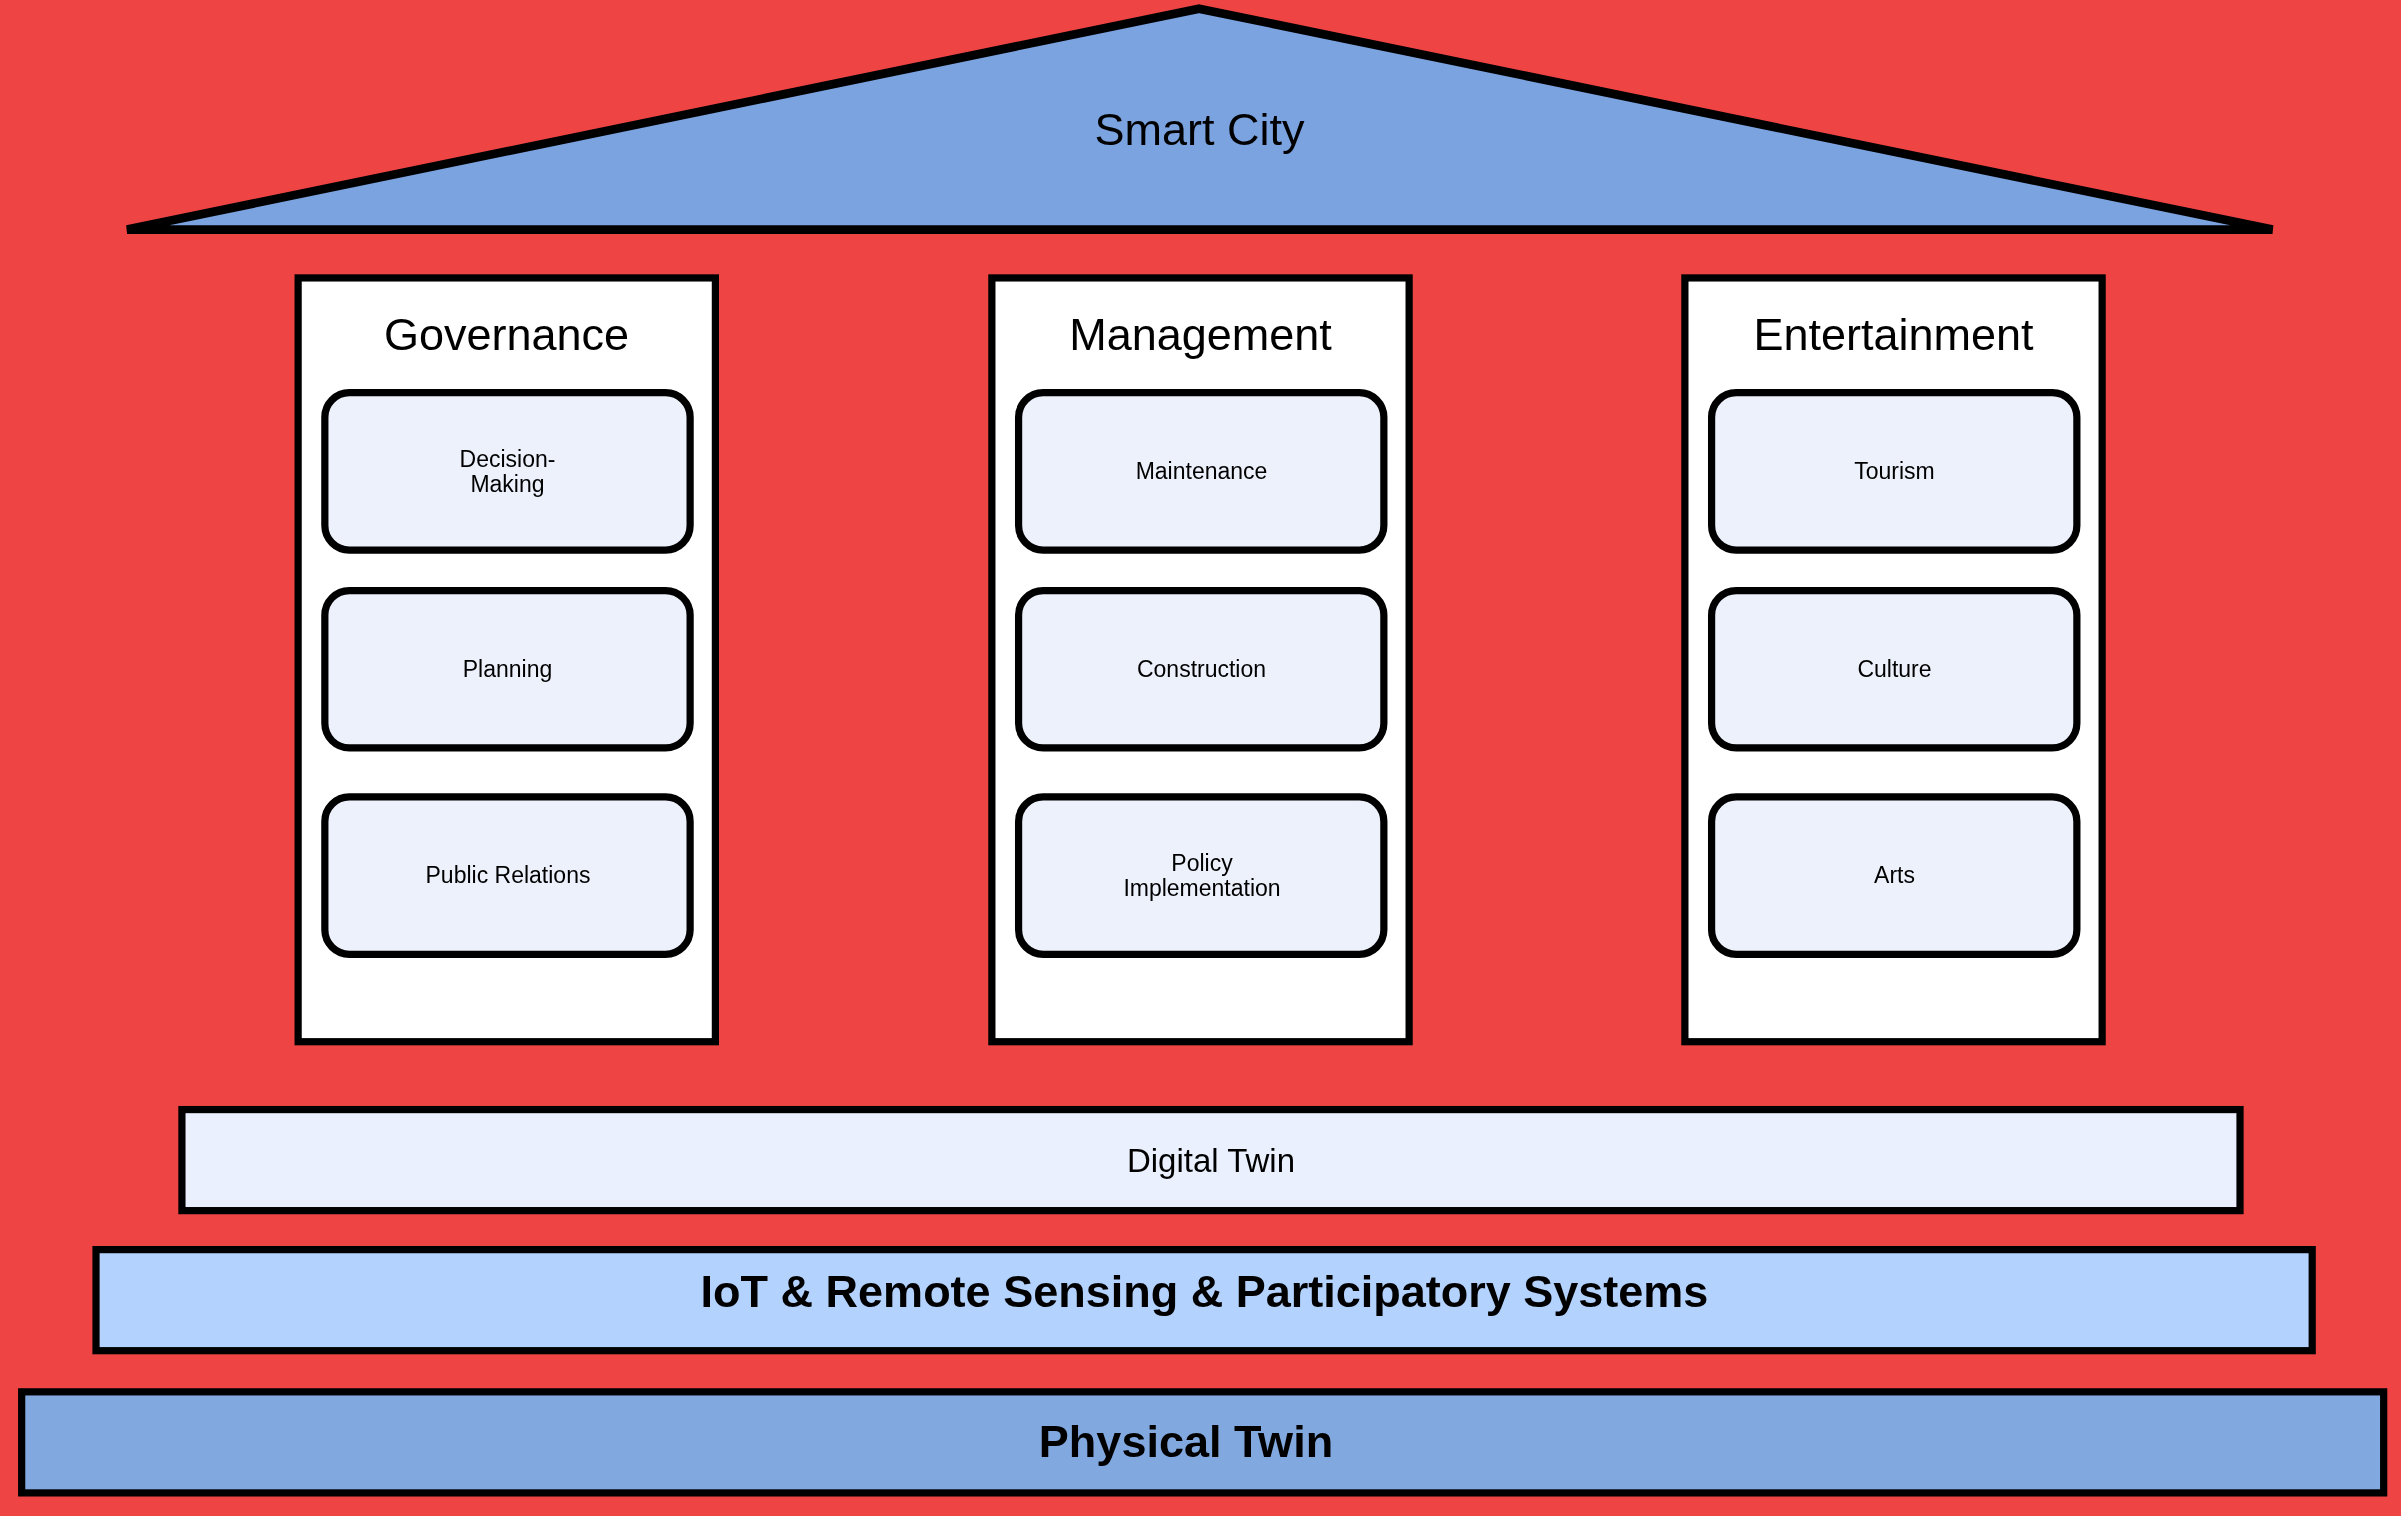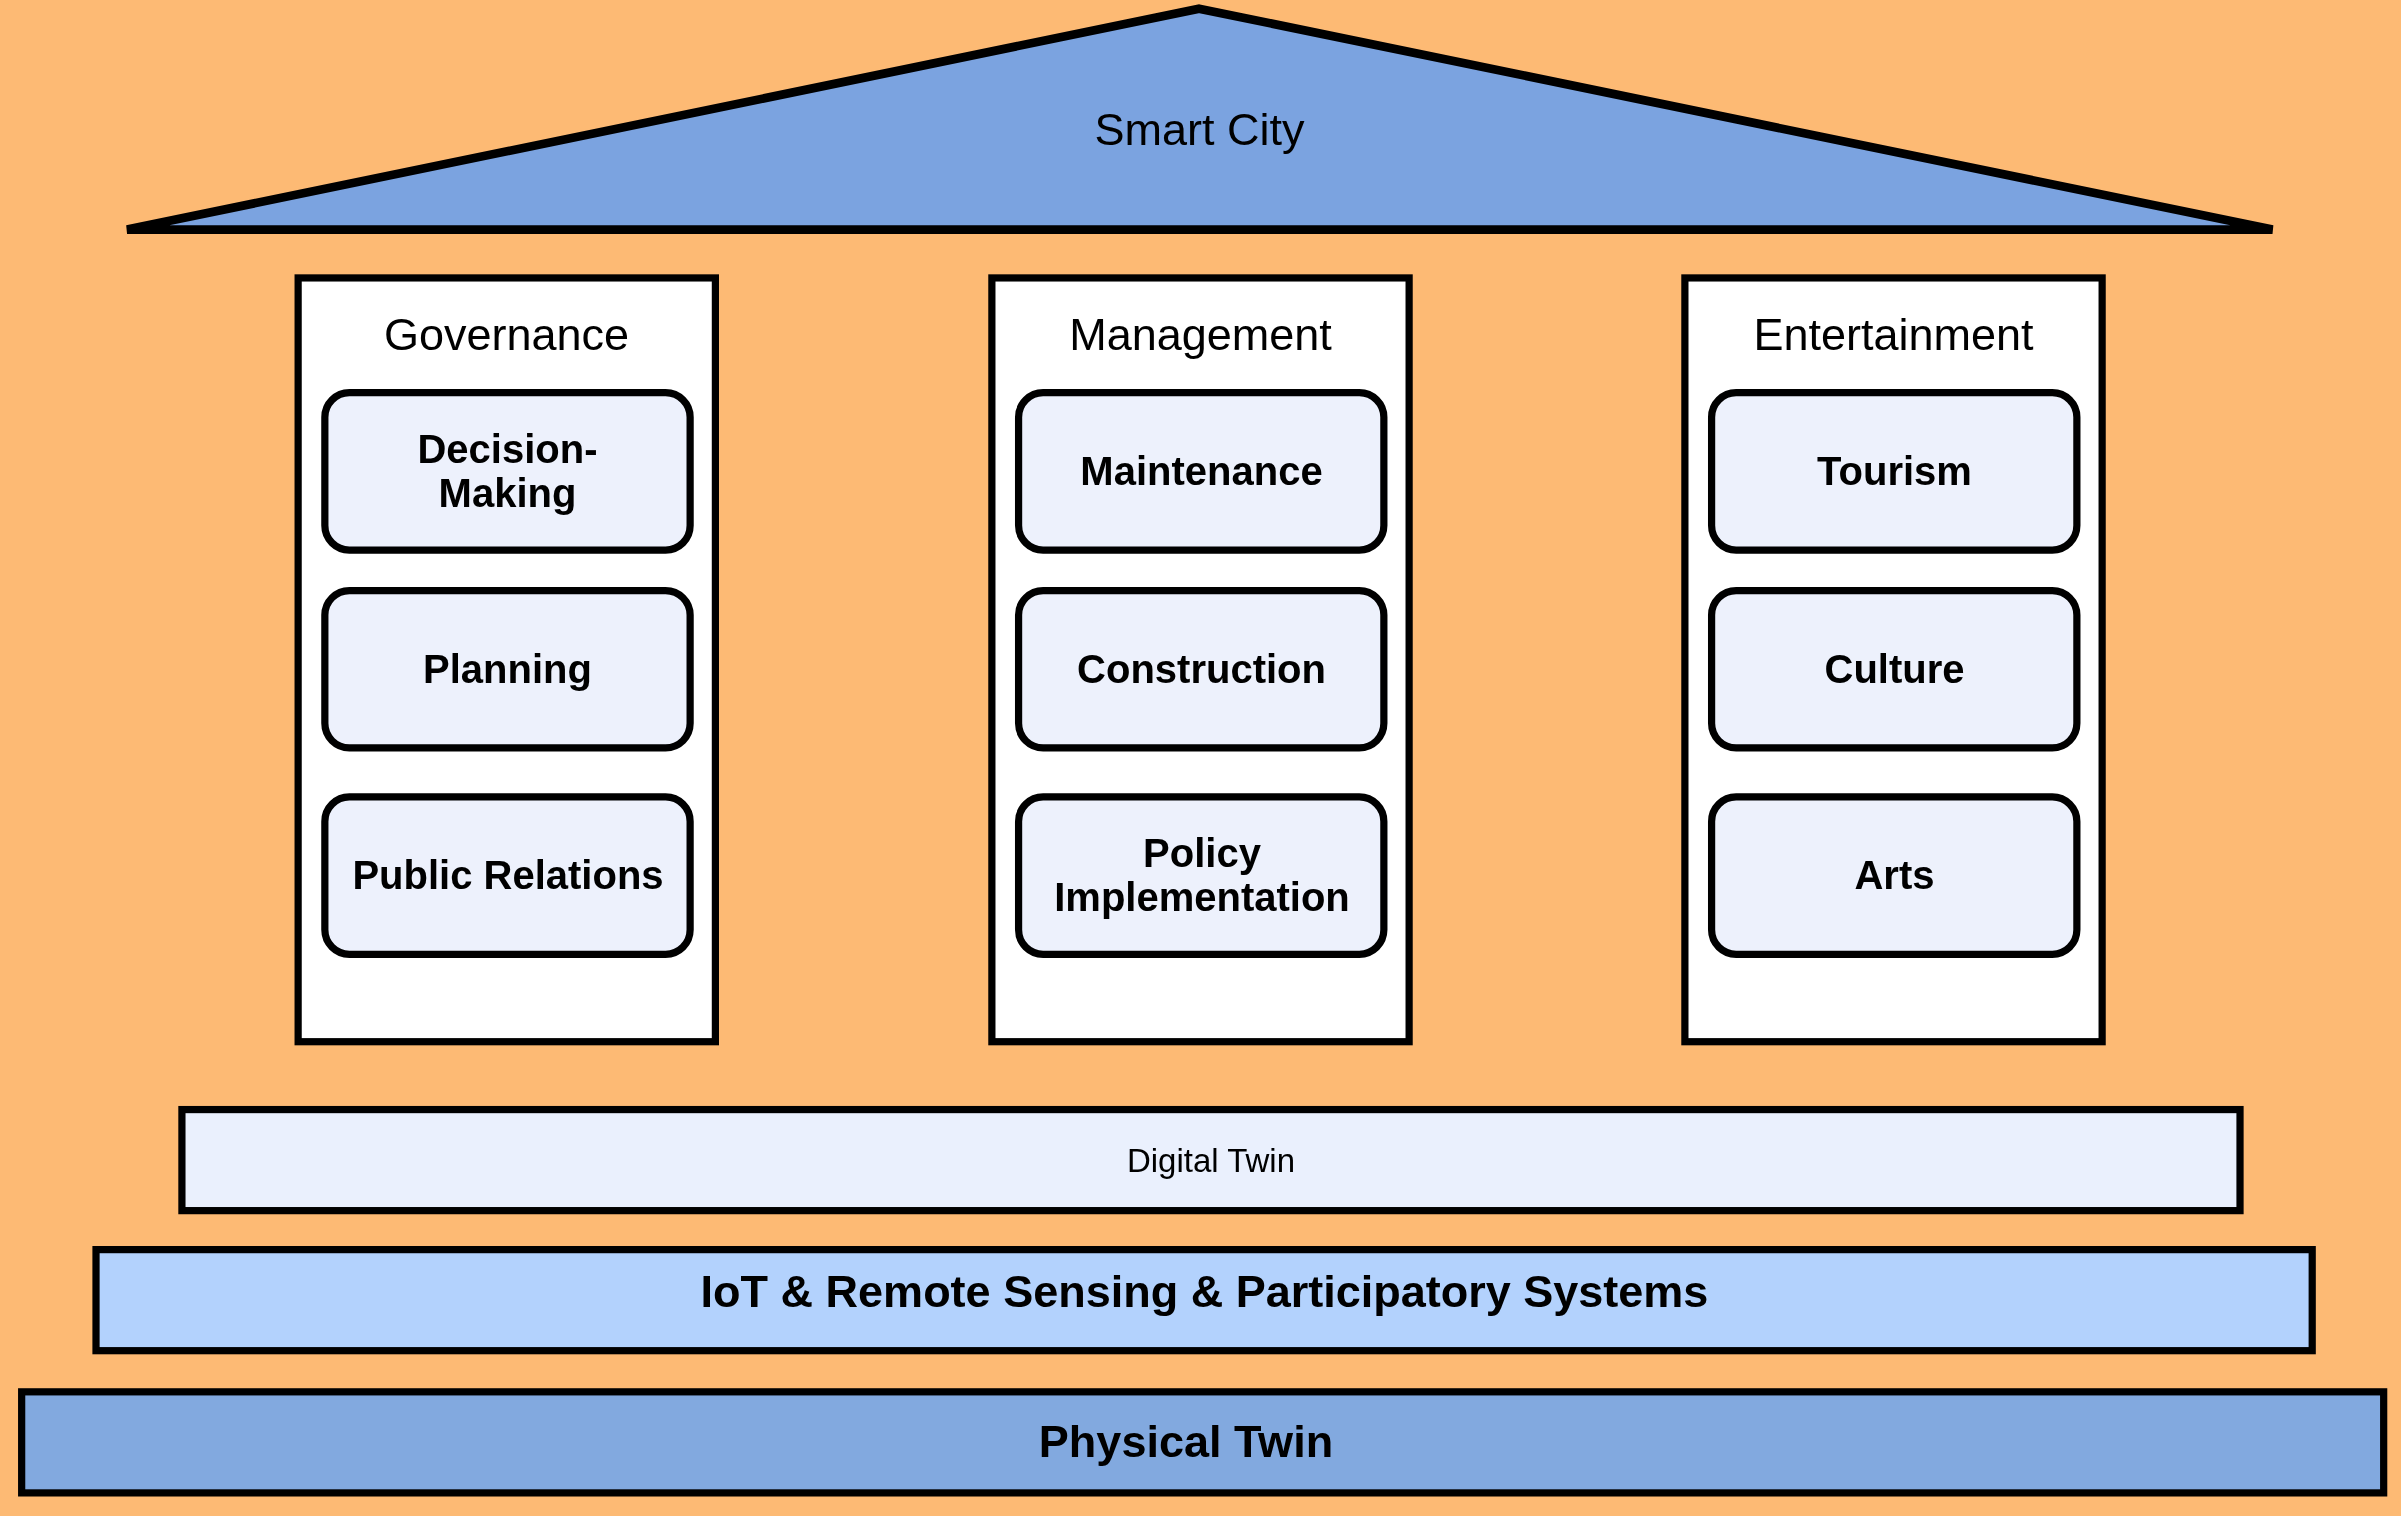--- a/index.html
+++ b/index.html
@@ -4,21 +4,21 @@
 <style>
   html, body {
     margin: 0;
     padding: 0;
     background: #ffffff;
   }
   #canvas {
     position: relative;
     width: 2401px;
     height: 1516px;
-    background: #fdba74;
+    background: #ef4444;
     font-family: "Liberation Sans", sans-serif;
     overflow: hidden;
   }
   svg.layer {
     position: absolute;
     top: 0;
     left: 0;
     width: 2401px;
     height: 1516px;
   }
@@ -28,21 +28,21 @@
     align-items: center;
     justify-content: center;
     text-align: center;
     color: #000000;
     line-height: 1.08;
     white-space: pre;
     pointer-events: none;
   }
   .roof-label   { font-size: 45px; }
   .pillar-title { font-size: 45px; }
-  .sub-label    { font-size: 40px; font-weight: bold; }
+  .sub-label    { font-size: 23px; }
   .band-label   { font-size: 33px; }
   .band-label-bold { font-size: 45px; font-weight: bold; }
 </style>
 </head>
 <body>
 
 <div id="canvas">
 
   <svg class="layer" viewBox="0 0 3326 2100" preserveAspectRatio="none">
 

